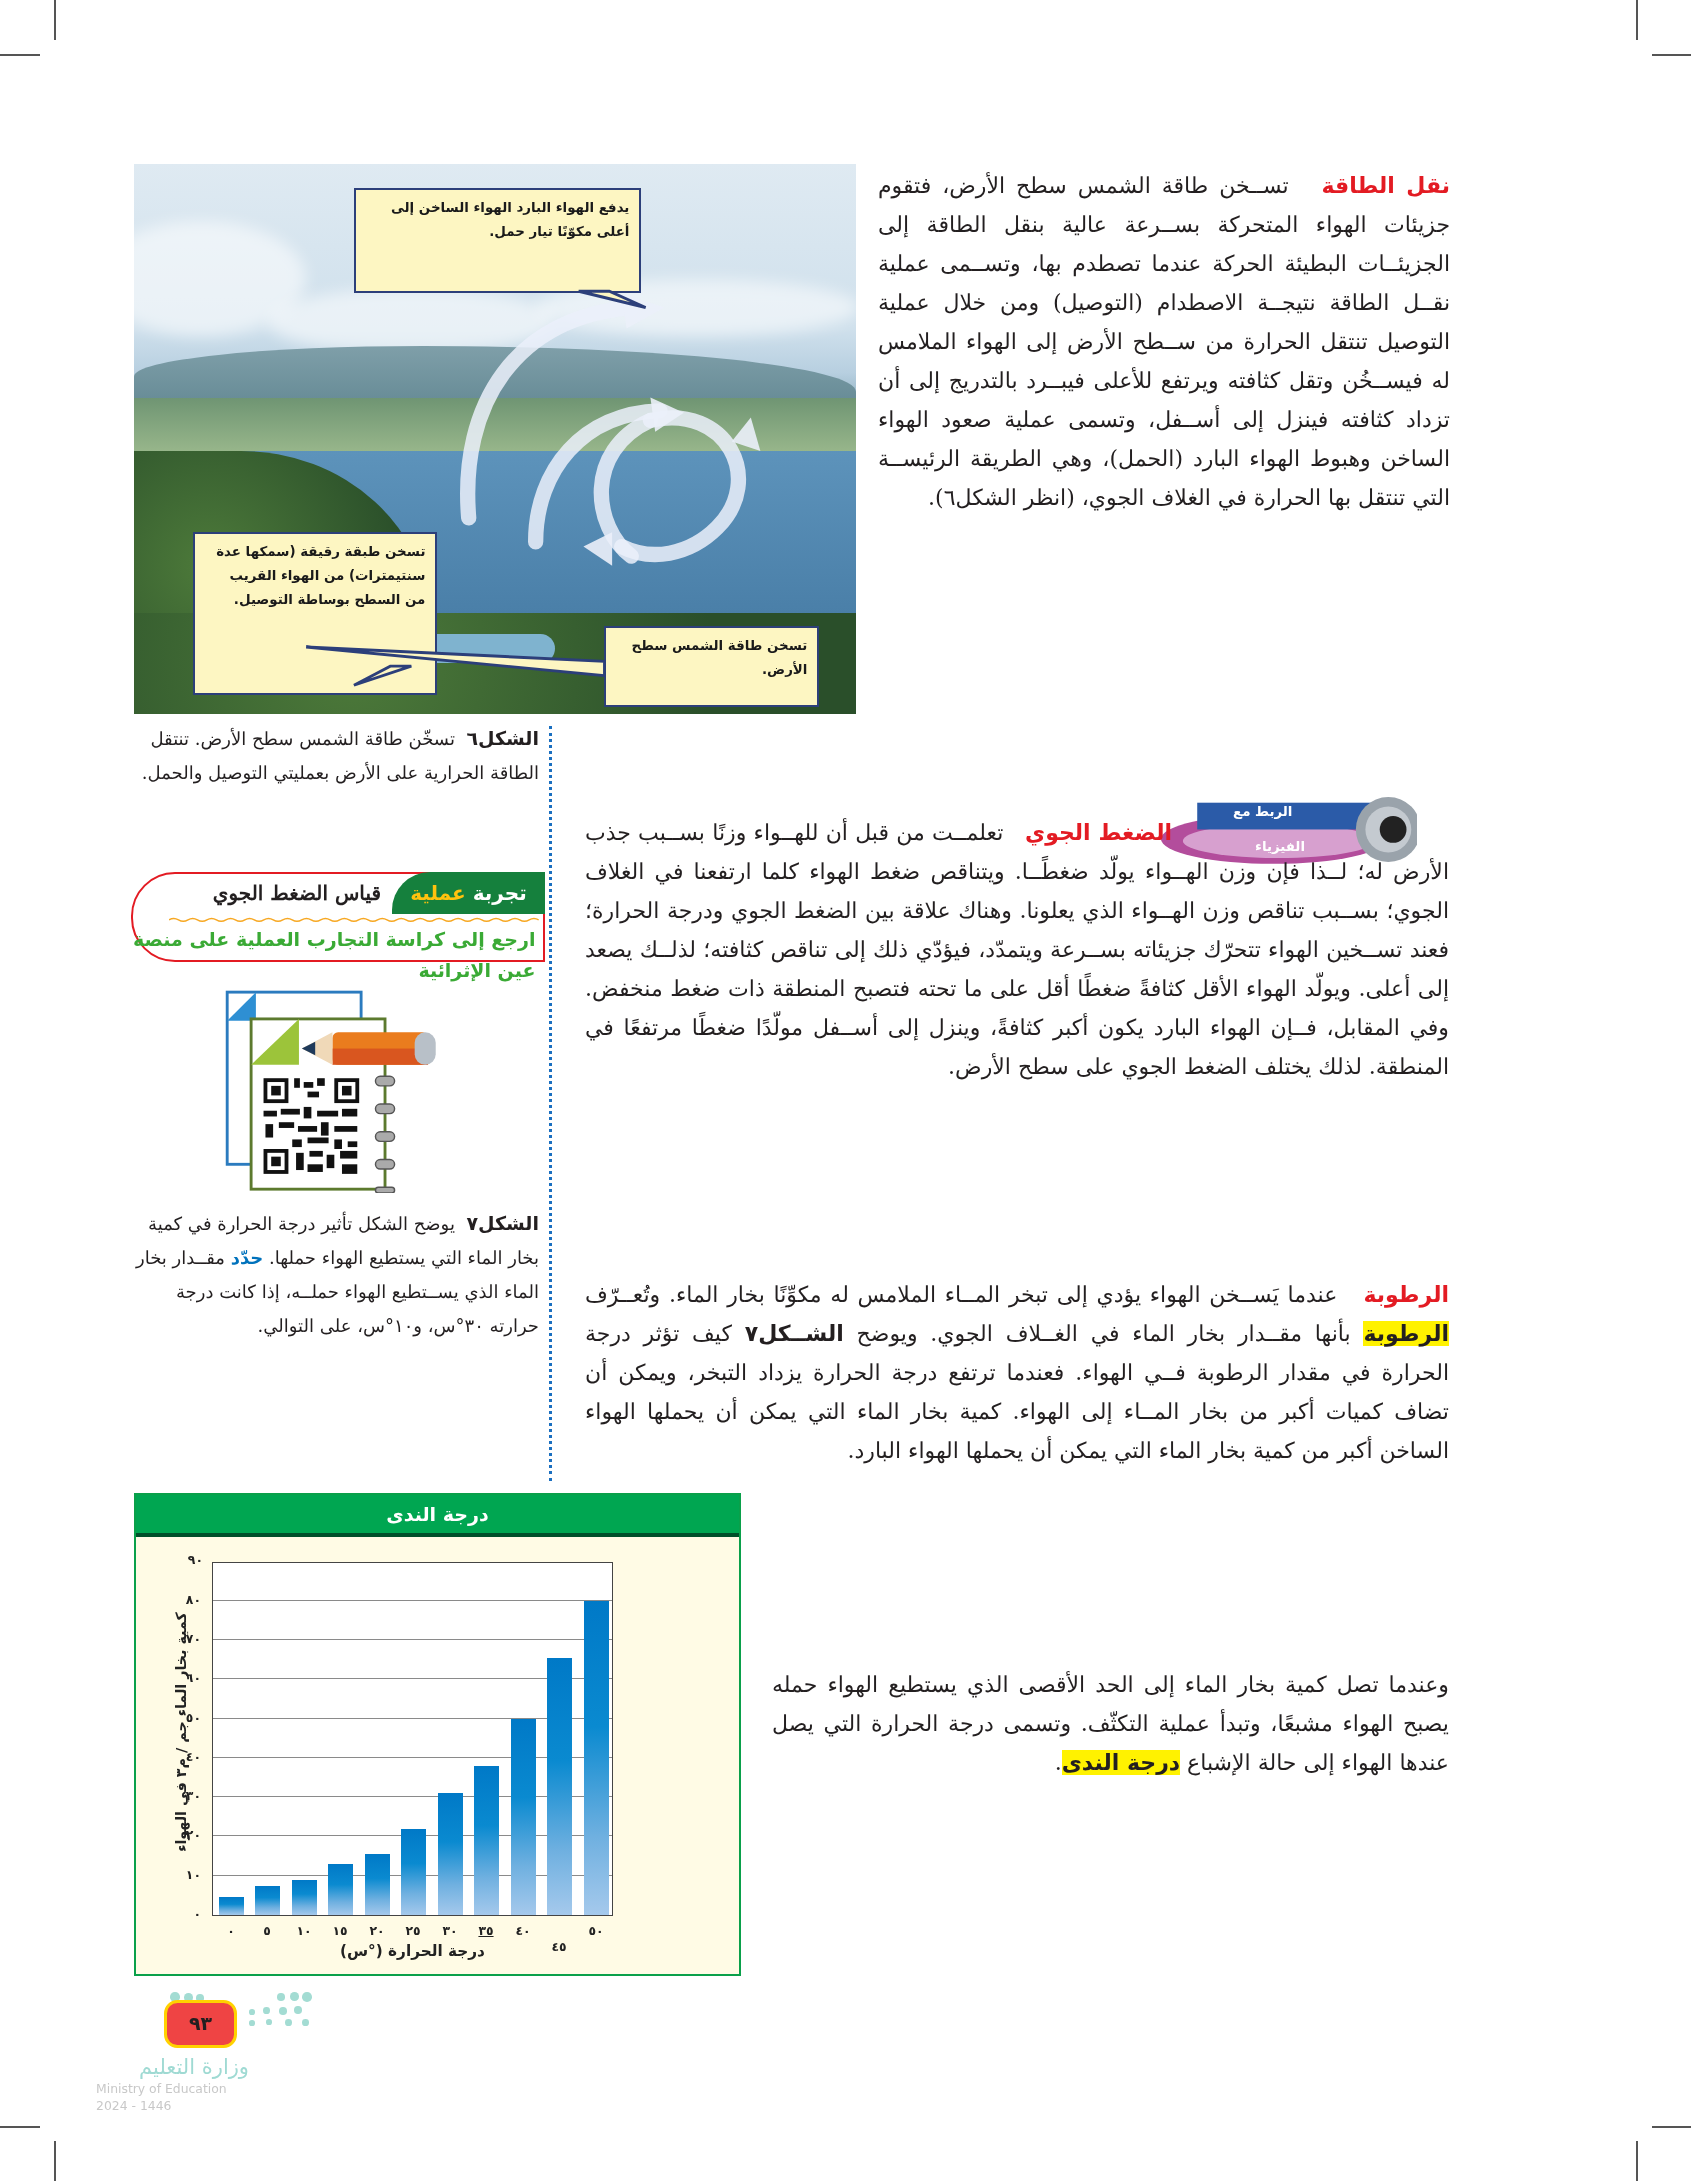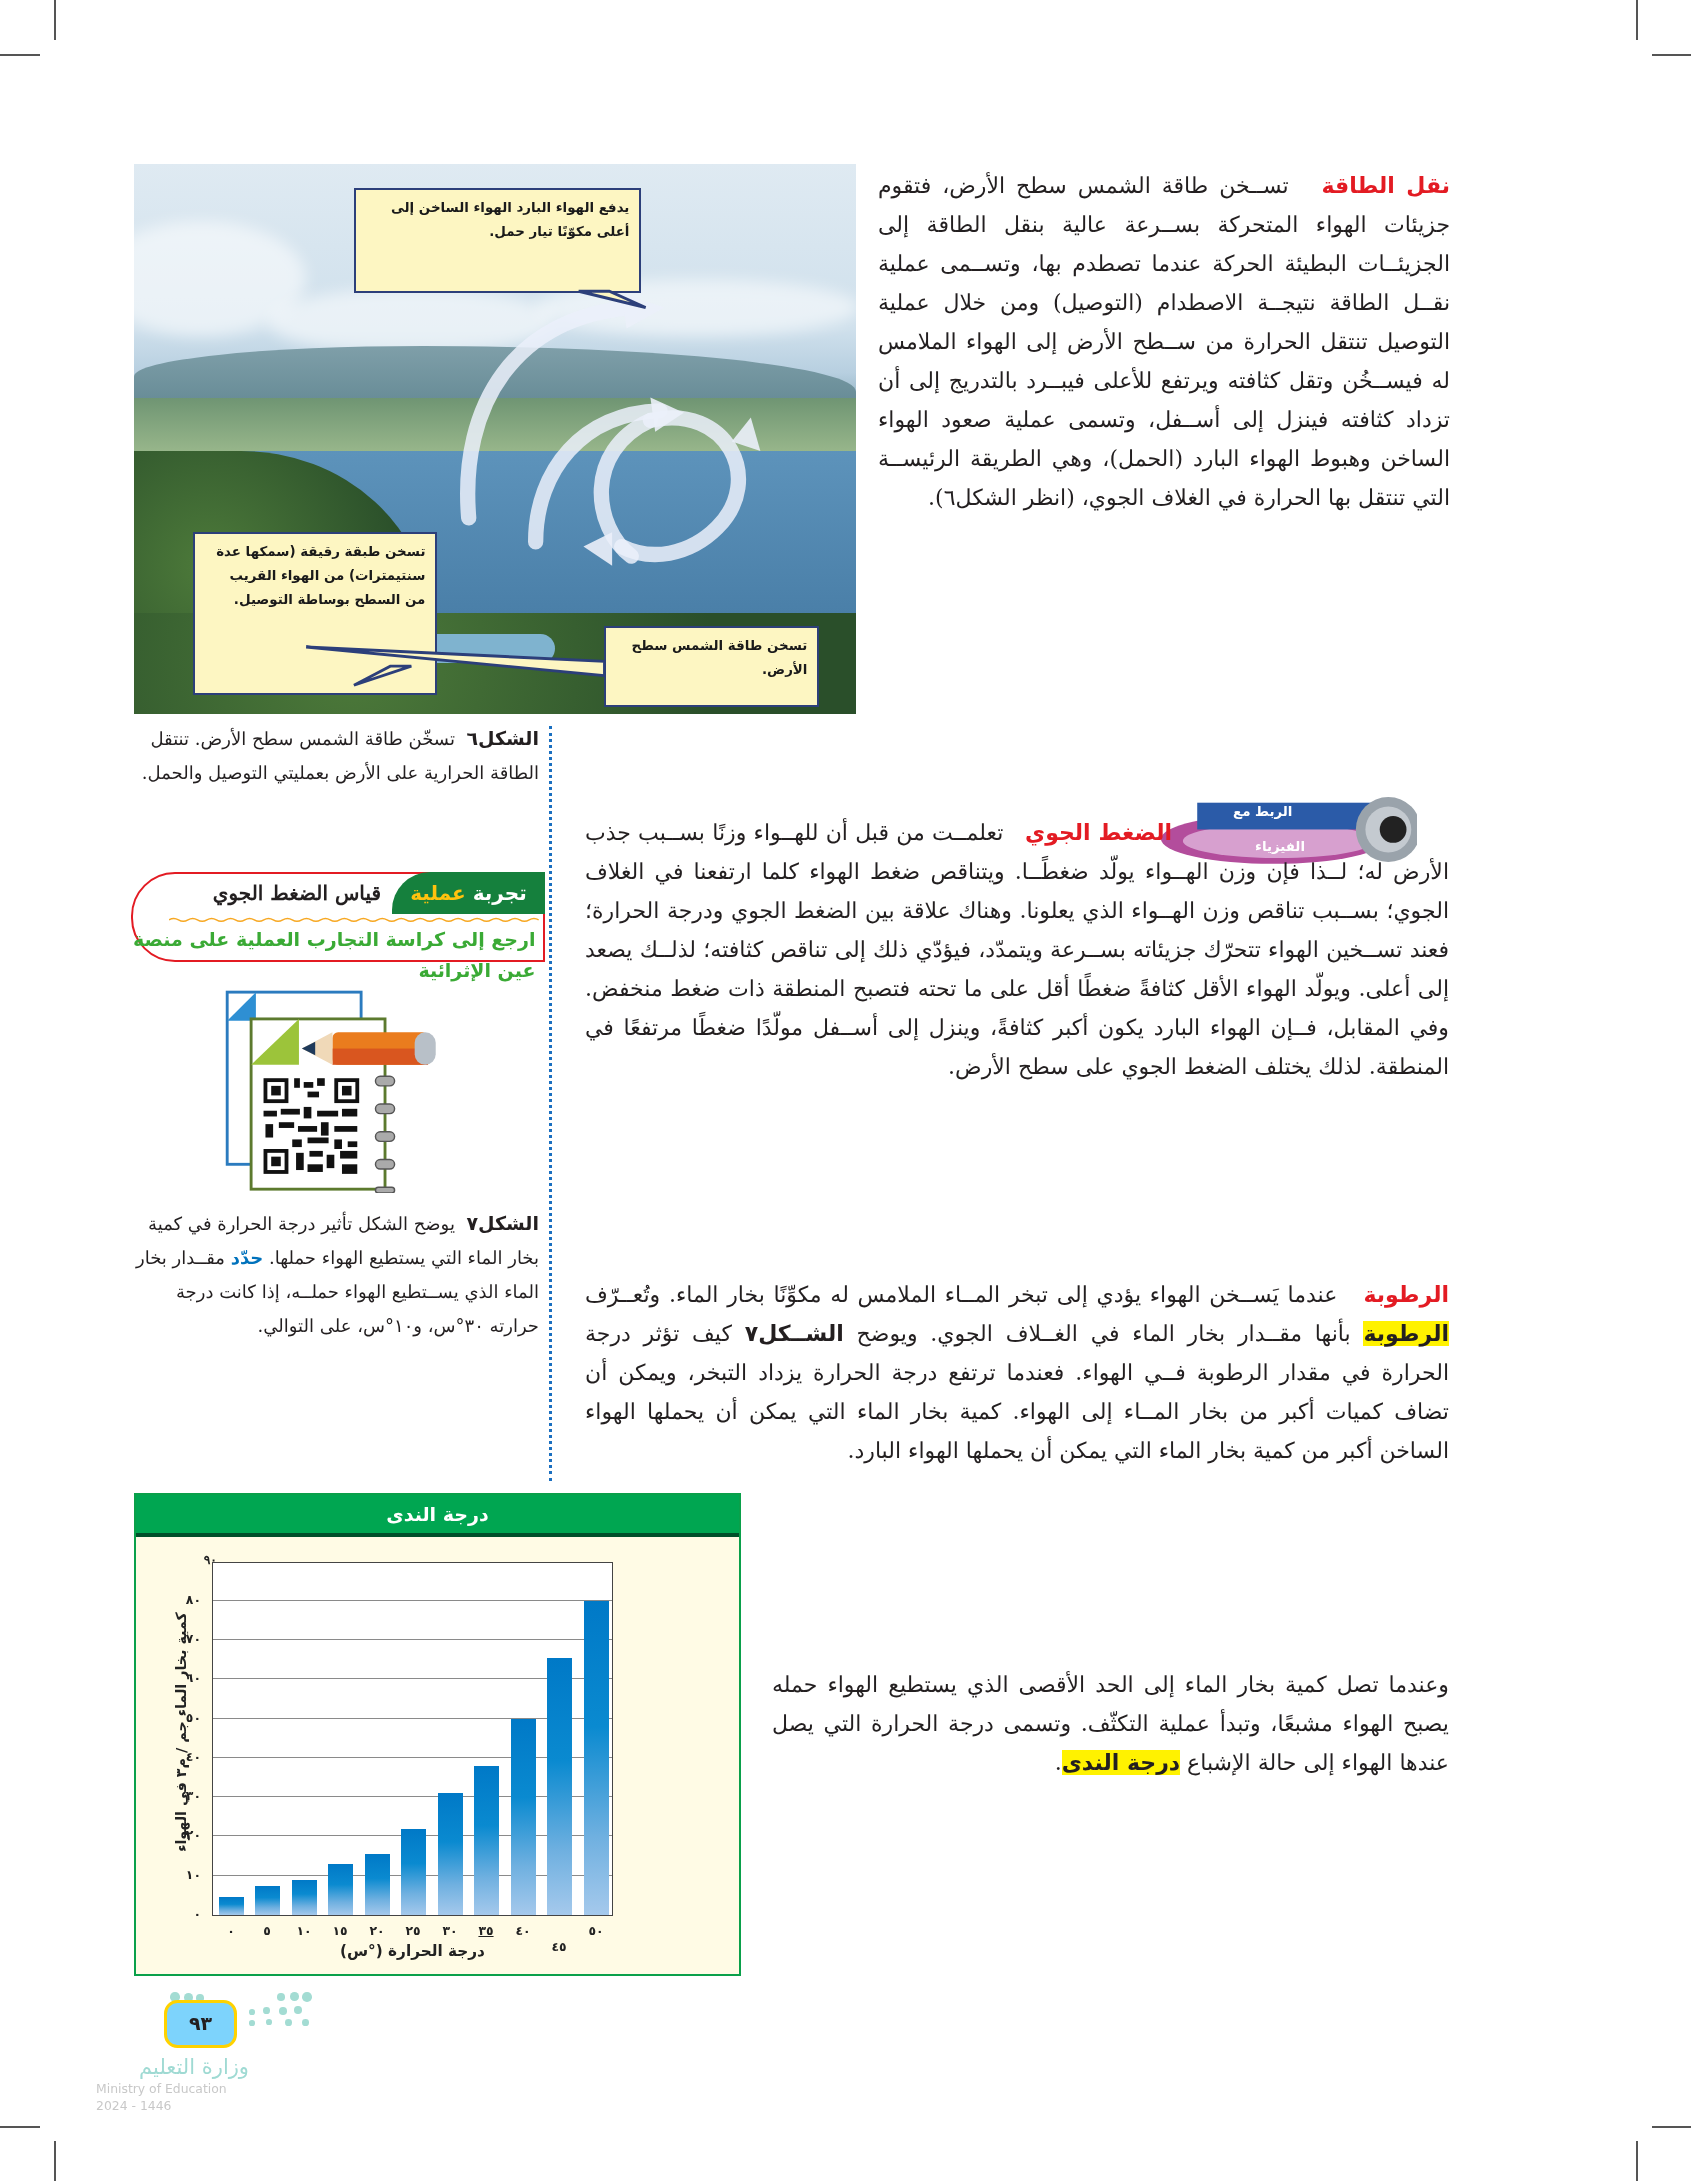--- a/index.html
+++ b/index.html
@@ -70,21 +70,21 @@
   .gridline { position: absolute; left: 0; right: 0; height: 1.4px; background: #8a8a8a; }
   .bar { position: absolute; bottom: 0; width: 25px; background: linear-gradient(180deg,#0079c7 0%,#0a8ad0 40%,#6fb0e0 75%,#a5c9ec 100%); }
   .ytick { position: absolute; width: 38px; text-align: right; font-family: "DejaVu Sans", sans-serif; font-weight: bold; font-size: 12.4px; color: #222; }
   .xtick { position: absolute; width: 38px; text-align: center; font-family: "DejaVu Sans", sans-serif; font-weight: bold; font-size: 12.4px; color: #222; }
   #ylabel { position: absolute; left: -113px; top: 229px; width: 315px; transform: rotate(-90deg); text-align: center; direction: rtl;
     font-family: "DejaVu Sans", sans-serif; font-weight: bold; font-size: 14.3px; color: #222; }
   #xlabel { position: absolute; left: 76px; width: 401px; top: 447px; text-align: center; direction: rtl;
     font-family: "DejaVu Sans", sans-serif; font-weight: bold; font-size: 15.3px; color: #222; }
 
   
-  #pagenum { position: absolute; left: 164px; top: 2000px; width: 73px; height: 48px; border: 3.8px solid #ffd200; border-radius: 13.4px; background: #7dd3fc;
+  #pagenum { position: absolute; left: 164px; top: 2000px; width: 73px; height: 48px; border: 3.8px solid #ffd200; border-radius: 13.4px; background: #ef4444;
     font-family: "DejaVu Sans", sans-serif; font-weight: bold; font-size: 19px; text-align: center; line-height: 40px; }
   #moe { position: absolute; left: 96px; top: 2055px; width: 153px; direction: ltr; font-family: "DejaVu Sans", sans-serif; color: #c8c8c8; }
   #moe .ar { font-size: 21px; color: #9fdad3; direction: rtl; text-align: right; line-height: 25px; }
   #moe .en { font-size: 12.4px; line-height: 17px; }
   #moe .yr { font-size: 12.4px; line-height: 17px; }
   .dot { position: absolute; border-radius: 50%; background: #a3dcd3; }
 </style>
 </head>
 <body>
 
@@ -278,21 +278,21 @@
     <div class="xtick" style="left: 441px; top: 428px;">٥٠</div>
     <div class="ytick" style="left: 27px; top: 411px;">٠</div>
     <div class="ytick" style="left: 27px; top: 372px;">١٠</div>
     <div class="ytick" style="left: 27px; top: 332px;">٢٠</div>
     <div class="ytick" style="left: 27px; top: 293px;">٣٠</div>
     <div class="ytick" style="left: 27px; top: 254px;">٤٠</div>
     <div class="ytick" style="left: 27px; top: 215px;">٥٠</div>
     <div class="ytick" style="left: 27px; top: 175px;">٦٠</div>
     <div class="ytick" style="left: 27px; top: 136px;">٧٠</div>
     <div class="ytick" style="left: 27px; top: 97px;">٨٠</div>
-    <div class="ytick" style="left: 43px; top: 57px; font-family: Liberation Serif, serif;">٩٠</div>
+    <div class="ytick" style="left: 29px; top: 57px;">٩٠</div>
   </div>
 
 <div>
   <div class="dot" style="left:170px;top:1992px;width:9.6px;height:9.6px;"></div>
   <div class="dot" style="left:184px;top:1993px;width:8.6px;height:8.6px;"></div>
   <div class="dot" style="left:196px;top:1994px;width:7.6px;height:7.6px;"></div>
   <div class="dot" style="left:277px;top:1993px;width:7.6px;height:7.6px;"></div>
   <div class="dot" style="left:290px;top:1992px;width:8.6px;height:8.6px;"></div>
   <div class="dot" style="left:302px;top:1992px;width:9.6px;height:9.6px;"></div>
   <div class="dot" style="left:249px;top:2009px;width:5.7px;height:5.7px;"></div>

